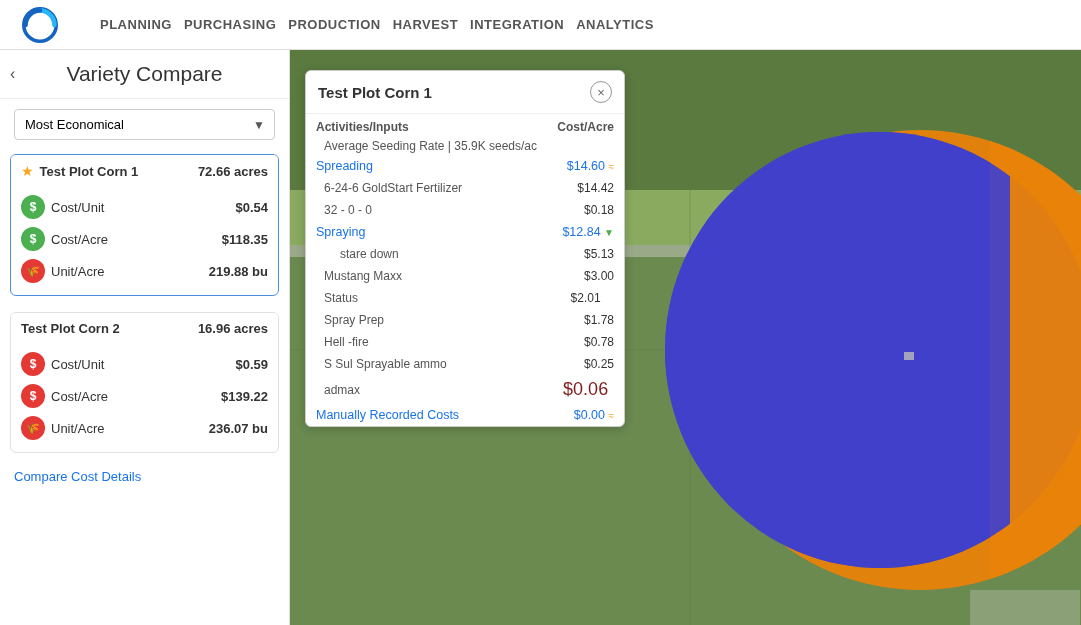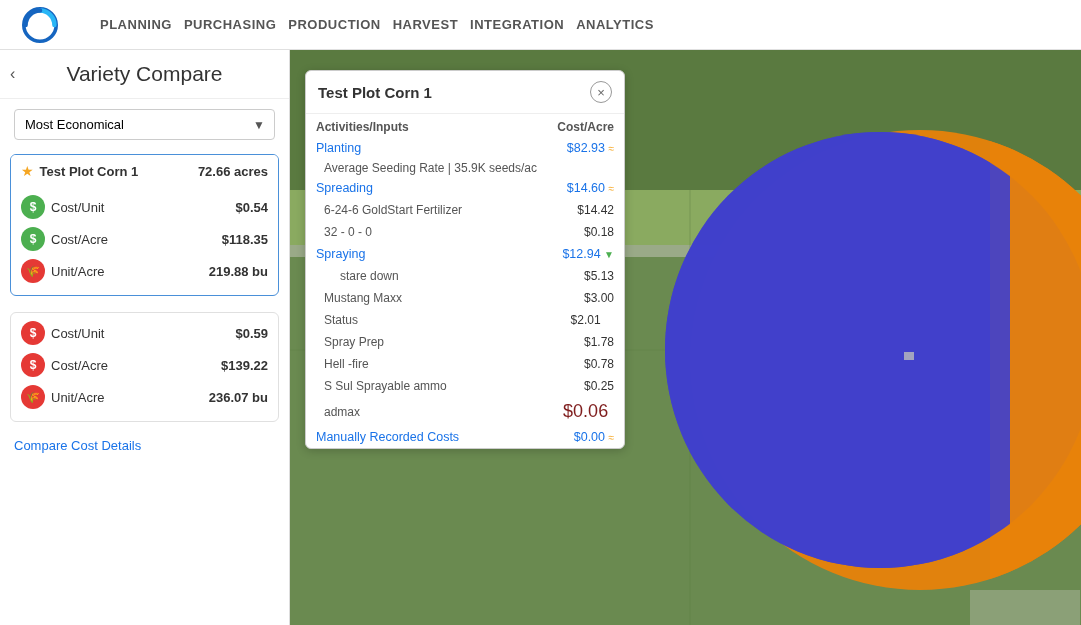--- a/index.html
+++ b/index.html
@@ -180,20 +180,26 @@
                 <span style="color:#fff;font-size:11px">🌾</span>
               </div>
             <span class="metric-label">Unit/Acre</span>
           </div>
           <span class="metric-value">219.88 bu</span>
         </div>
       </div>
     </div>
 
     <div class="variety-card">
+      <div class="card-header">
+        <div class="card-header-left">
+          <span class="card-title">Test Plot Corn 2</span>
+        </div>
+        <span class="card-acres">16.96 acres</span>
+      </div>
       <div class="card-metrics">
         <div class="metric-row">
           <div class="metric-left">
             <div class="metric-icon-wrap red">
                 <span style="color:#fff;font-weight:700;font-size:12px">$</span>
               </div>
             <span class="metric-label">Cost/Unit</span>
           </div>
           <span class="metric-value">$0.59</span>
         </div>
@@ -265,43 +271,39 @@
       </div>
       <div style="overflow-y:auto; max-height:510px;">
         <table class="popup-table">
           <thead>
             <tr class="row-header">
               <td class="col-activity">Activities/Inputs</td>
               <td class="col-cost">Cost/Acre</td>
             </tr>
           </thead>
           <tbody id="popup-tbody">
-          <tr style="cursor: pointer;">
-                <td style="color: rgb(26, 115, 232); font-weight: 500;">Planting</td>
-                <td style="text-align: right; color: rgb(26, 115, 232); font-weight: 500; white-space: nowrap;"><span>$82.93 </span><span style="color: rgb(245, 166, 35); font-size: 10px;">≈</span></td>
-              </tr>
               <tr>
                 <td style="padding-left: 18px; color: rgb(85, 85, 85); font-size: 12px; padding-top: 2px; padding-bottom: 2px;">Average Seeding Rate | 35.9K seeds/ac</td>
                 <td style="text-align: right; color: rgb(51, 51, 51); font-size: 12px;"></td>
               </tr>
               <tr style="cursor: pointer;">
                 <td style="color: rgb(26, 115, 232); font-weight: 500;">Spreading</td>
                 <td style="text-align: right; color: rgb(26, 115, 232); font-weight: 500; white-space: nowrap;"><span>$14.60 </span><span style="color: rgb(245, 166, 35); font-size: 10px;">≈</span></td>
               </tr>
               <tr>
                 <td style="padding-left: 18px; color: rgb(85, 85, 85); font-size: 12px; padding-top: 2px; padding-bottom: 2px;">6-24-6 GoldStart Fertilizer</td>
                 <td style="text-align: right; color: rgb(51, 51, 51); font-size: 12px;">$14.42</td>
               </tr>
               <tr>
                 <td style="padding-left: 18px; color: rgb(85, 85, 85); font-size: 12px; padding-top: 2px; padding-bottom: 2px;">32 - 0 - 0</td>
                 <td style="text-align: right; color: rgb(51, 51, 51); font-size: 12px;">$0.18</td>
               </tr>
               <tr style="cursor: pointer;">
                 <td style="color: rgb(26, 115, 232); font-weight: 500;">Spraying</td>
-                <td style="text-align: right; color: rgb(26, 115, 232); font-weight: 500; white-space: nowrap;"><span>$12.94 </span><span style="color: rgb(76, 175, 80); font-size: 10px;">▼</span></td>
+                <td style="text-align: right; color: rgb(26, 115, 232); font-weight: 500; white-space: nowrap;"><span>$12.84 </span><span style="color: rgb(76, 175, 80); font-size: 10px;">▼</span></td>
               </tr>
               <tr>
                 <td style="padding-left: 34px; color: rgb(85, 85, 85); font-size: 12px; padding-top: 2px; padding-bottom: 2px;">stare down</td>
                 <td style="text-align: right; color: rgb(51, 51, 51); font-size: 12px;">$5.13</td>
               </tr>
               <tr>
                 <td style="padding-left: 18px; color: rgb(85, 85, 85); font-size: 12px; padding-top: 2px; padding-bottom: 2px;">Mustang Maxx</td>
                 <td style="text-align: right; color: rgb(51, 51, 51); font-size: 12px;">$3.00</td>
               </tr>
               <tr>

